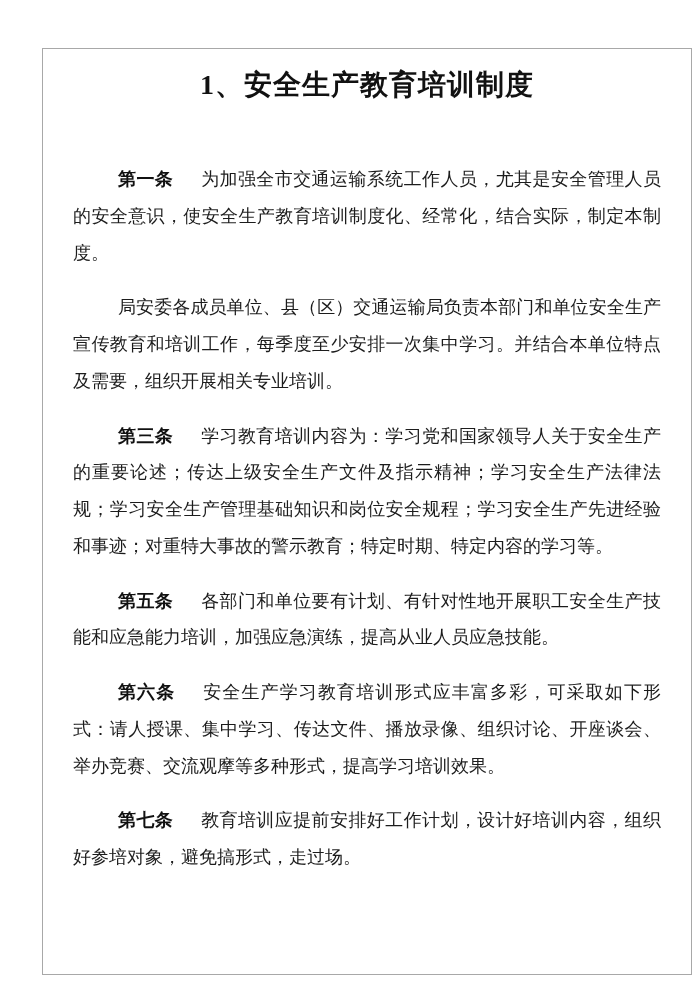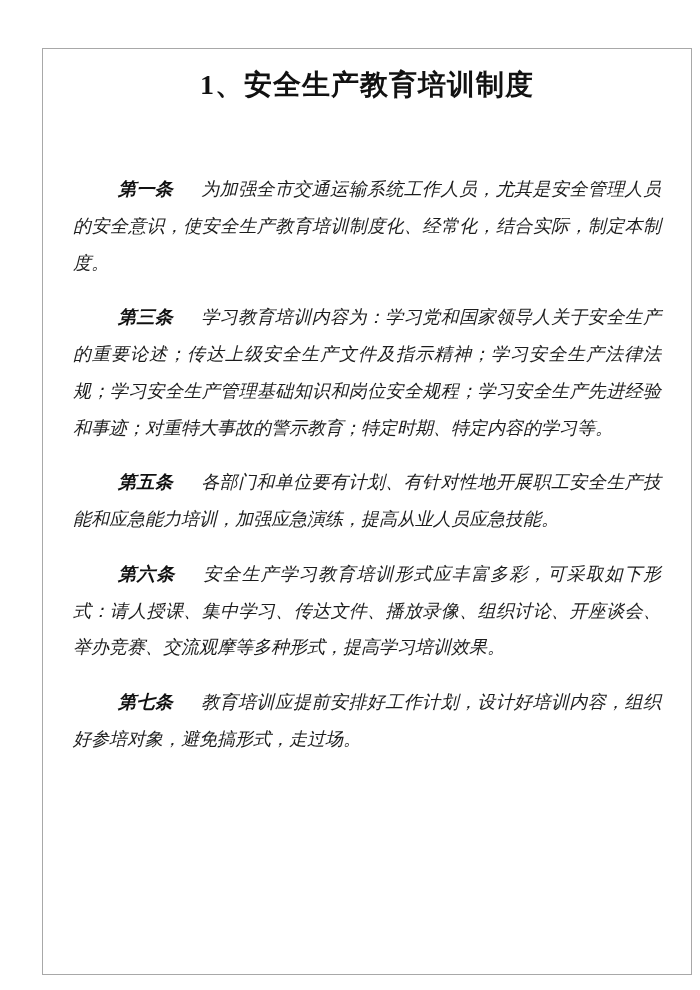--- a/index.html
+++ b/index.html
@@ -26,21 +26,21 @@
   }
   .title {
     font-size: 28px;
     line-height: 34px;
     font-weight: 700;
     text-align: center;
     margin-top: 2px;
     letter-spacing: 1px;
     color: #111111;
   }
-  .body { margin-top: 42px; font-style: italic; }
+  .body { margin-top: 32px; }
   .body p {
     font-size: 18px;
     line-height: 36.75px;
     text-align: justify;
     text-align-last: left;
     text-indent: 2em;
     word-break: break-all;
     color: #1c1c1c;
   }
   .lbl {
@@ -51,19 +51,20 @@
   .lbl:empty { display: none; margin: 0; }
 </style>
 </head>
 <body>
 
 <div class="canvas">
   <div class="sheet">
     <h1 class="title">1、安全生产教育培训制度</h1>
     <div class="body">
       <p><b class="lbl">第一条</b><span>为加强全市交通运输系统工作人员，尤其是安全管理人员的安全意识，使安全生产教育培训制度化、经常化，结合实际，制定本制度。</span></p>
+      <p><span>局安委各成员单位、县（区）交通运输局负责本部门和单位安全生产宣传教育和培训工作，每季度至少安排一次集中学习。并结合本单位特点及需要，组织开展相关专业培训。</span></p>
       <p><b class="lbl">第三条</b><span>学习教育培训内容为：学习党和国家领导人关于安全生产的重要论述；传达上级安全生产文件及指示精神；学习安全生产法律法规；学习安全生产管理基础知识和岗位安全规程；学习安全生产先进经验和事迹；对重特大事故的警示教育；特定时期、特定内容的学习等。</span></p>
       <p><b class="lbl">第五条</b><span>各部门和单位要有计划、有针对性地开展职工安全生产技能和应急能力培训，加强应急演练，提高从业人员应急技能。</span></p>
       <p><b class="lbl">第六条</b><span>安全生产学习教育培训形式应丰富多彩，可采取如下形式：请人授课、集中学习、传达文件、播放录像、组织讨论、开座谈会、举办竞赛、交流观摩等多种形式，提高学习培训效果。</span></p>
       <p><b class="lbl">第七条</b><span>教育培训应提前安排好工作计划，设计好培训内容，组织好参培对象，避免搞形式，走过场。</span></p>
     </div>
   </div>
 </div>
 
 </body></html>

